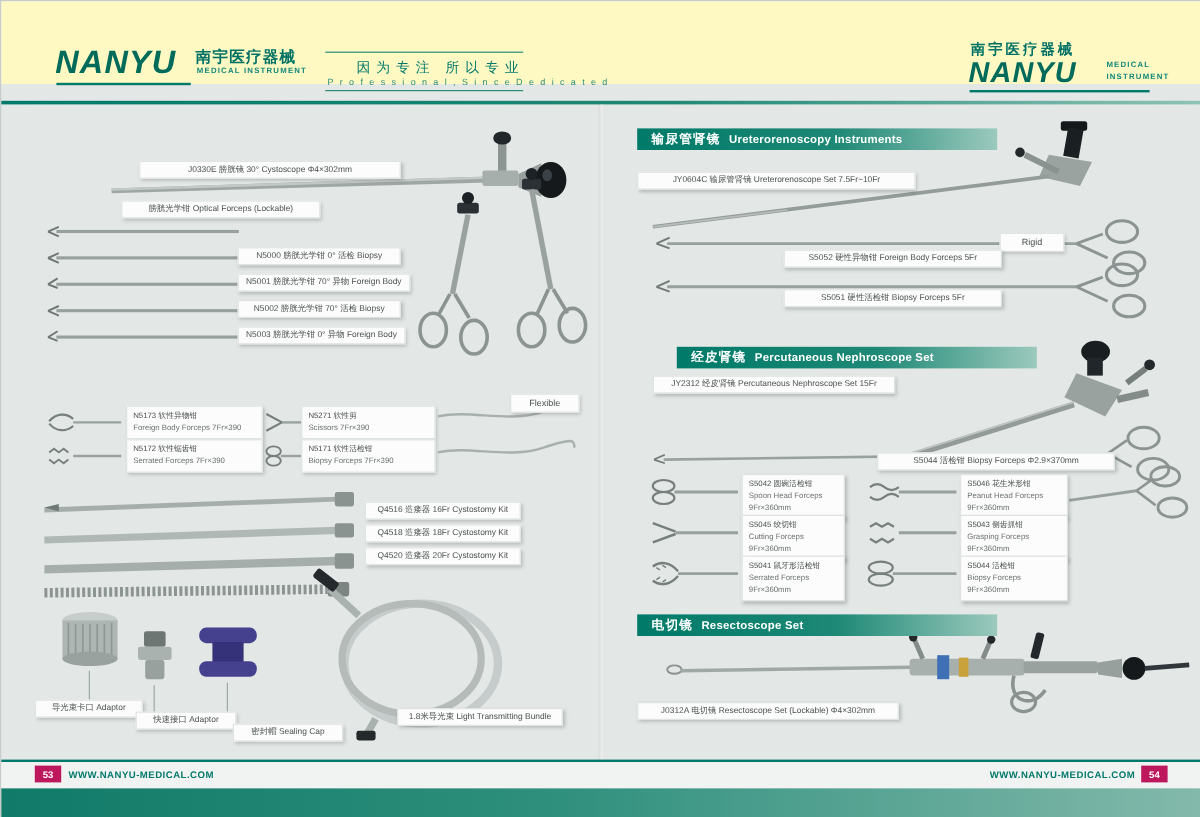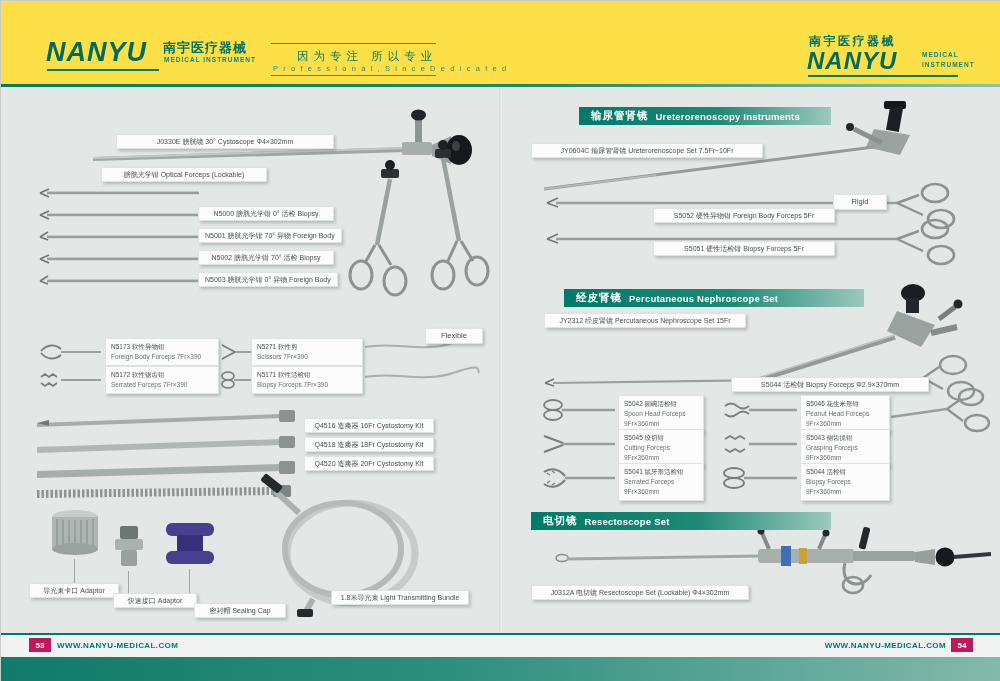--- a/index.html
+++ b/index.html
@@ -1,19 +1,19 @@
 <!DOCTYPE html>
 <html><head>
 <meta charset="utf-8">
 <style>
   html,body{margin:0;padding:0;background:#9aa3a0;}
   .canvas{position:relative;width:1000px;height:681px;margin:0 auto;background:#e3e7e5;
     font-family:"Liberation Sans","DejaVu Sans",sans-serif;overflow:hidden;border:1px solid #c6ccc9;}
   
-  .topbar{position:absolute;left:0;top:0;width:1000px;height:85px;background:#fde047;}
+  .topbar{position:absolute;left:0;top:0;width:1000px;height:69px;background:#fef9c3;}
   .teal-rule{position:absolute;left:0;top:83px;width:1000px;height:3px;
     background:linear-gradient(90deg,#007a69,#1d8874 55%,#8ec2b5);}
   .brand-big{position:absolute;font-style:italic;font-weight:800;color:#006a5b;letter-spacing:1px;}
   .brand-cn{position:absolute;font-weight:bold;color:#007265;}
   .brand-sub{position:absolute;font-weight:bold;color:#11877a;letter-spacing:1px;}
   .logo-swoosh{position:absolute;background:#007a69;}
   .slogan-cn{position:absolute;font-weight:normal;color:#00796a;letter-spacing:5px;font-size:11.5px;margin-left:24px;}
   .slogan-en{position:absolute;color:#2c8b7b;letter-spacing:1.6px;font-size:7.5px;}
   .slogan-line{position:absolute;background:#2c8b7b;height:1px;}
   
@@ -309,21 +309,21 @@
     <circle cx="273" cy="8" r="3.5" fill="#23282b"></circle>
     <rect x="308" y="2" width="7" height="22" rx="2" transform="rotate(14 311 13)" fill="#23282c"></rect>
     <rect x="300" y="26" width="62" height="10" rx="2" fill="#9aa2a0"></rect>
     <path d="M292,38 C286,60 308,66 318,50" stroke="#8b9391" stroke-width="3" fill="none"></path>
     <ellipse cx="300" cy="60" rx="10" ry="8" fill="none" stroke="#8b9391" stroke-width="2.6"></ellipse>
     <polygon points="362,27 382,24 382,40 362,37" fill="#98a09e"></polygon>
     <circle cx="392" cy="32" r="9.5" fill="#15191c"></circle>
     <line x1="401" y1="32" x2="438" y2="29" stroke="#30363a" stroke-width="4"></line>
   </svg>
 
-  <div class="banner" style="left:530px;top:106px;width:252px;margin-left:48px;">
+  <div class="banner" style="left:530px;top:106px;width:300px;">
     <span class="cn">输尿管肾镜</span>
     <span class="en">Ureterorenoscopy Instruments</span>
   </div>
   <div class="lbl" style="left:530px;top:142px;min-width:232px;">JY0604C 输尿管肾镜 Ureterorenoscope Set 7.5Fr~10Fr</div>
   <div class="tag" style="left:832px;top:193px;min-width:40px;">Rigid</div>
   <div class="lbl" style="left:652px;top:207px;min-width:182px;">S5052 硬性异物钳 Foreign Body Forceps 5Fr</div>
   <div class="lbl" style="left:652px;top:240px;min-width:182px;">S5051 硬性活检钳 Biopsy Forceps 5Fr</div>
 
   <div class="banner" style="left:530px;top:288px;width:300px;margin-left:33px;">
     <span class="cn">经皮肾镜</span>

